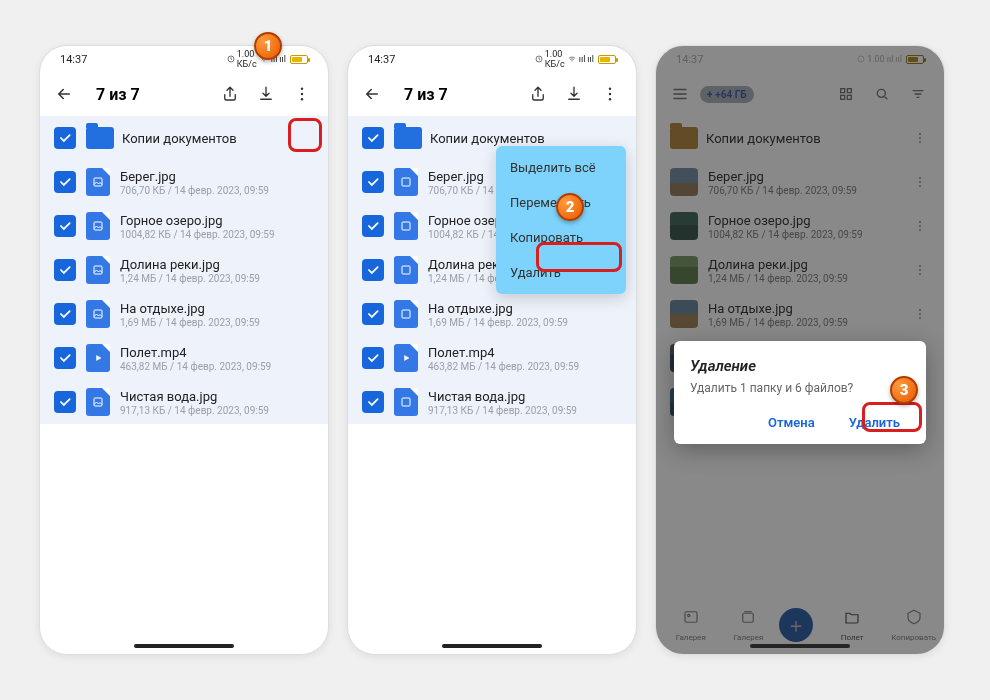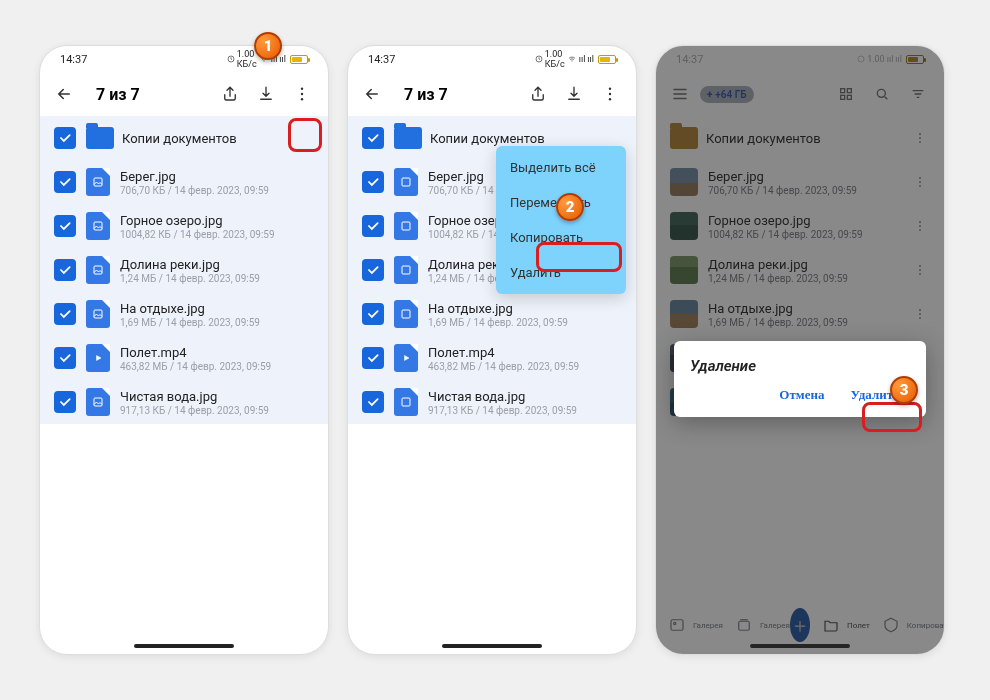--- a/index.html
+++ b/index.html
@@ -87,39 +87,39 @@
   .thumb { width:28px; height:28px; border-radius:4px; flex-shrink:0; }
   .info { flex:1; min-width:0; }
   .name { font-size:13px; color:#222; white-space:nowrap; overflow:hidden; text-overflow:ellipsis;}
   .meta { font-size:10px; color:#9aa0a6; white-space:nowrap; overflow:hidden; text-overflow:ellipsis; margin-top:1px;}
   .more { width:20px; display:flex; align-items:center; justify-content:center; flex-shrink:0;}
   
   .navbar {
     height: 52px; border-top:0; display:flex; justify-content:space-around; align-items:center;
     padding-bottom:6px;
   }
-  .navitem { display:flex; flex-direction:row; align-items:center; gap:7px; color:#9aa0a6; font-size:8px;margin-left:12px;}
+  .navitem { display:flex; flex-direction:column; align-items:center; gap:7px; color:#9aa0a6; font-size:8px;margin-left:12px;}
   .navitem.active { color:#555; }
   .fab { width:34px; height:34px; border-radius:50%; background:#1766dc; display:flex; align-items:center; justify-content:center; color:#fff; font-size:20px; font-weight:300;}
   .homebar { height:4px; width:100px; background:#222; border-radius:2px; position:absolute; bottom:6px; left:50%; transform:translateX(-50%);}
   
   .popup {
     position:absolute; top:100px; right:10px; width:130px; background:#7dd3fc;
     border-radius:6px; box-shadow:0 4px 16px rgba(0,0,0,.18); padding:4px 0; z-index:5;
   }
   .popup .mitem { padding:10px 14px; font-size:13px; color:#333; white-space:nowrap;}
   
   .overlay { position:absolute; inset:0; background:rgba(40,40,40,.55); z-index:4;}
   .dialog {
     position:absolute; left:18px; right:18px; top:295px; background:#fff; border-radius:6px;
     box-shadow:0 6px 24px rgba(0,0,0,.3); z-index:5; padding:16px 16px 8px;
   }
   .dialog .dtitle { font-size:15px; font-weight:600; color:#222; margin-bottom:6px;font-style:italic;}
   .dialog .dtext { font-size:12px; color:#666; margin-bottom:14px;}
-  .dialog .dactions { display:flex; justify-content:flex-end; gap:6px;font-family:Liberation Serif, serif;}
+  .dialog .dactions { display:flex; justify-content:flex-end; gap:14px;}
   .dialog .dbtn { font-size:13px; font-weight:600; color:#1766dc; padding:6px 10px;}
   
   .marker {
     position:absolute; width:28px; height:28px; border-radius:50%;
     background: radial-gradient(circle at 30% 30%, #ff9a3c, #e85a00);
     border:2px solid #b03c00; color:#fff; font-weight:900; font-size:15px;
     display:flex; align-items:center; justify-content:center; z-index:20;
     box-shadow:0 2px 4px rgba(0,0,0,.3);
   }
   .redbox {
@@ -635,20 +635,21 @@
             <path d="M12 3l8 4v6c0 5-8 8-8 8s-8-3-8-8V7z"></path>
           </svg>
         <span>Копировать</span>
       </div>
     </div>
   </div>
 
   <div class="overlay"></div>
   <div class="dialog">
     <div class="dtitle">Удаление</div>
+    <div class="dtext">Удалить 1 папку и 6 файлов?</div>
     <div class="dactions">
       <div class="dbtn">Отмена</div>
       <div class="dbtn">Удалить</div>
     </div>
   </div>
   <div class="redbox" style="top:356px; right:22px; width:60px; height:30px;"></div>
   <div class="homebar"></div>
 </div>
 
 <div class="marker" style="left:254px; top:32px;">1</div>

